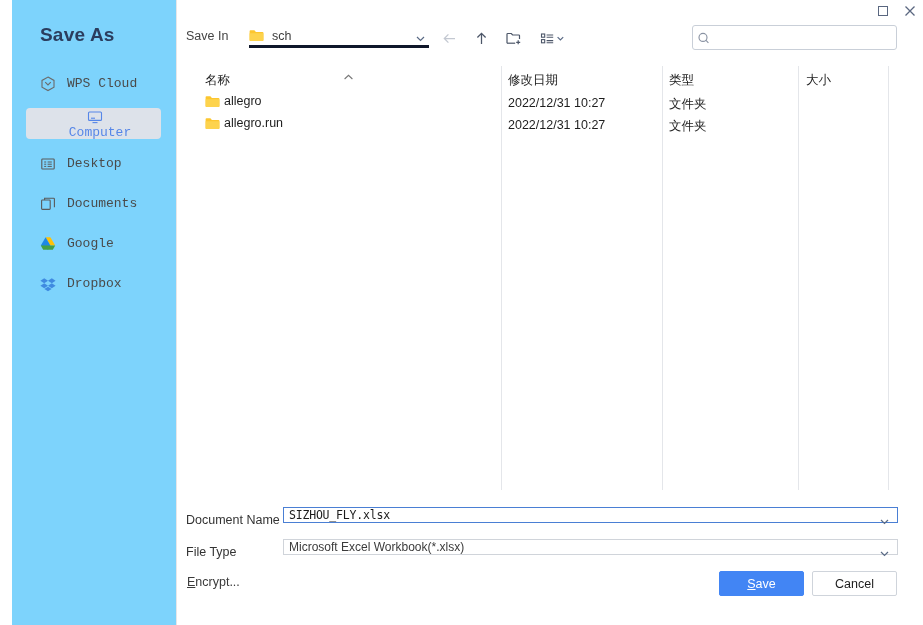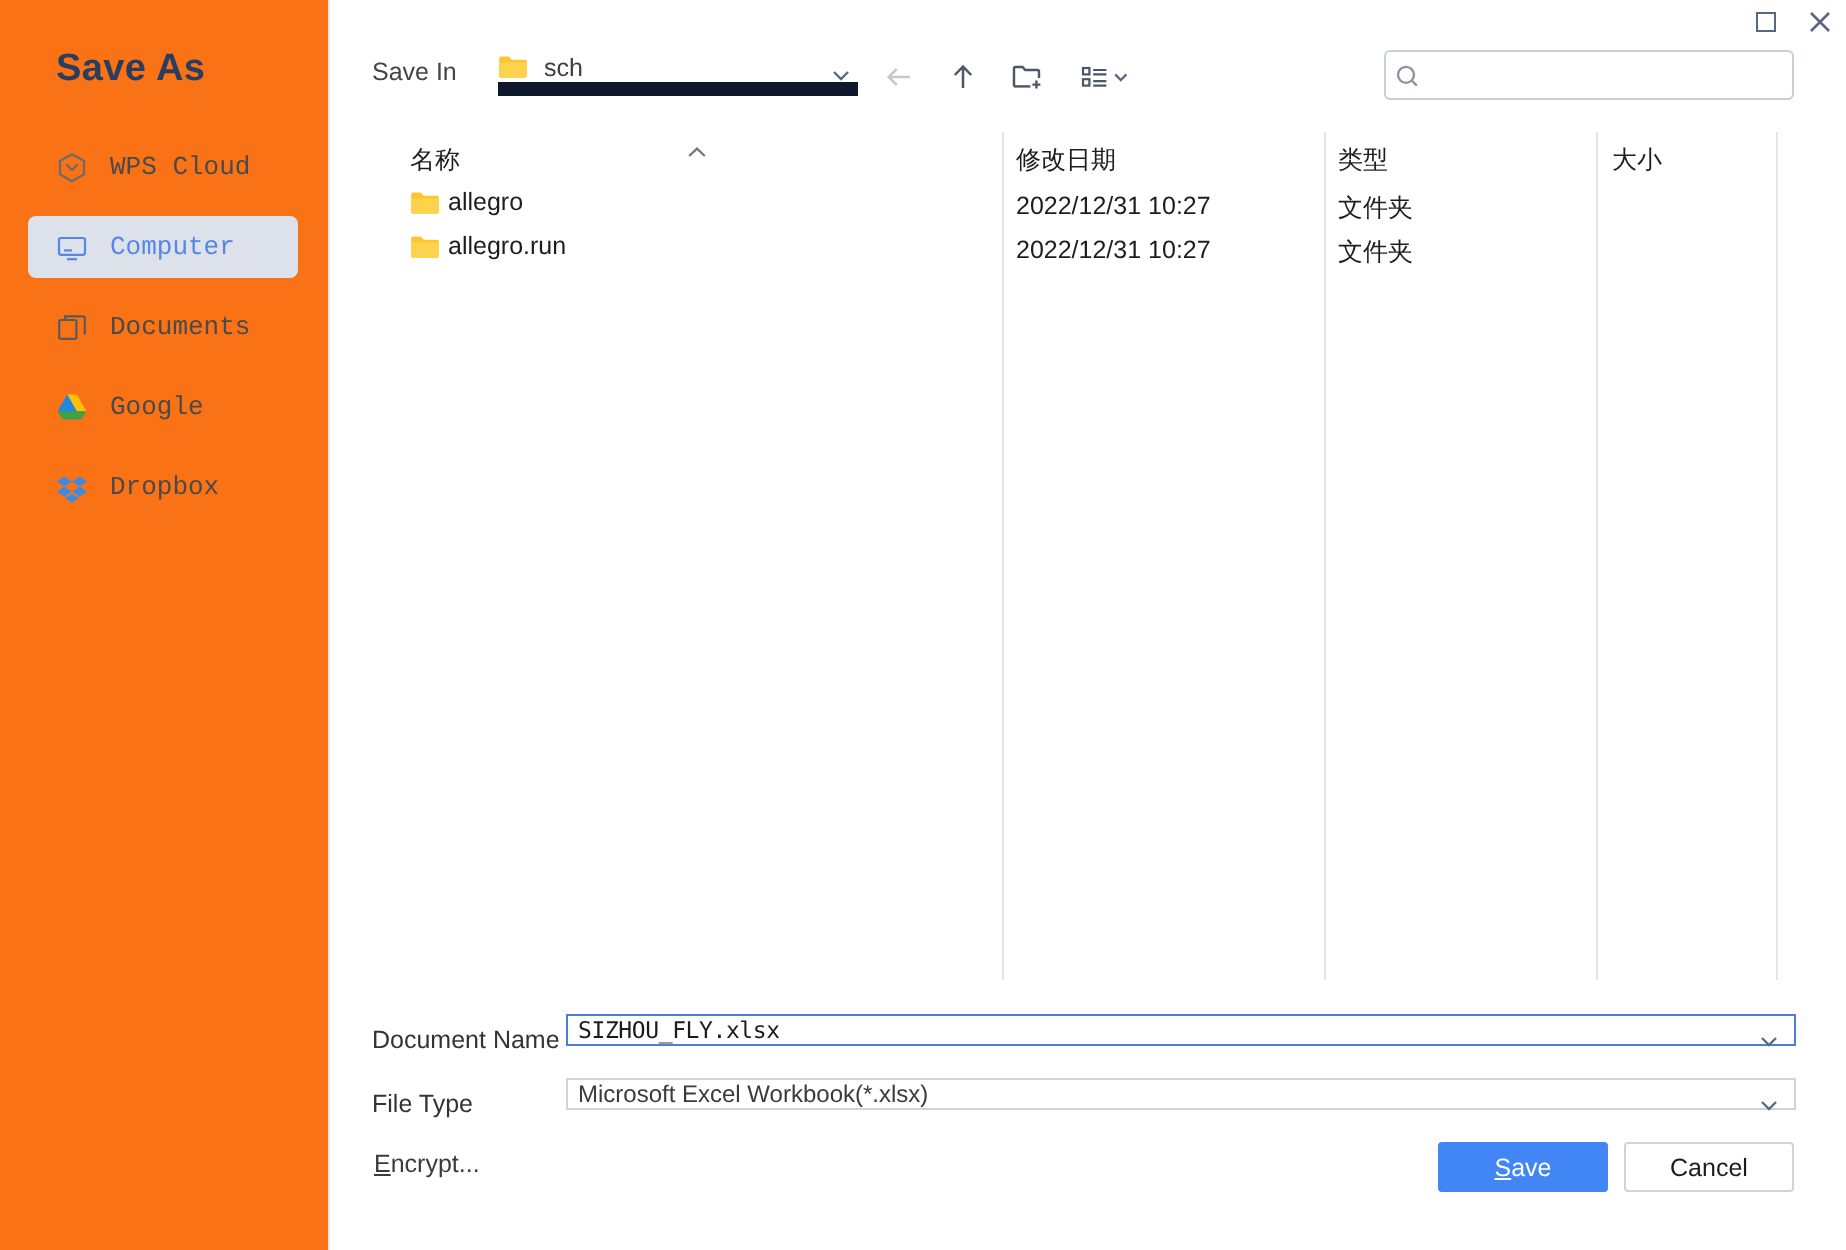--- a/index.html
+++ b/index.html
@@ -14,40 +14,40 @@
   
   .titlebar { position:absolute; top:0; left:0; width:923px; height:22px; }
   .winbtn { position:absolute; top:2px; width:20px; height:18px;
             display:flex; align-items:center; justify-content:center;
             color:#5a6780; cursor:pointer; }
   .winbtn.max { left:873px; }
   .winbtn.close { left:900px; }
   .sq { width:10px; height:10px; border:1.4px solid #5a6780; }
 
   
-  .sidebar { position:absolute; left:0; top:0; width:165px; height:625px;
-             border-right:1px solid #e6e6e8; background:#f97316; }
+  .sidebar { position:absolute; left:12px; top:0; width:165px; height:625px;
+             border-right:1px solid #e6e6e8; background:#7dd3fc; }
   .app-title { position:absolute; left:28px; top:24px;
                font-size:19px; font-weight:bold; color:#2b3d5e;
                letter-spacing:.2px; }
   .nav { position:absolute; left:14px; top:68px; width:135px; }
   .nav-item { position:relative; height:31px; margin-bottom:9px;
               display:flex; align-items:center; border-radius:4px;
               padding-left:13px; cursor:pointer; }
-  .nav-item.active { background:#dde2ea; }
+  .nav-item.active { background:#dde2ea;flex-direction:column; }
   .nav-ico { width:17px; height:17px; margin-right:11px; flex:0 0 17px;
              display:flex; align-items:center; justify-content:center; }
   .nav-label { font-size:13px; color:#4a4a4a; white-space:nowrap;font-family:Liberation Mono, monospace; }
   .nav-item.active .nav-label { color:#5686e8; }
 
   
   .lookin-label { position:absolute; left:186px; top:29px;
                   font-size:12.5px; color:#444; }
   .lookin-box { position:absolute; left:249px; top:26px; width:180px; height:22px;
-                border-bottom:7px solid #0f172a; display:flex; align-items:center;
+                border-bottom:3px solid #0f172a; display:flex; align-items:center;
                 cursor:pointer; }
   .lookin-text { font-size:12.5px; color:#3d3d3d; margin-left:8px; }
   .lookin-chev { position:absolute; right:3px; top:4px; color:#5a6a85; }
 
   .tbtn { position:absolute; top:27px; width:22px; height:22px;
           display:flex; align-items:center; justify-content:center; cursor:pointer; }
   .tbtn.back  { left:438px; }
   .tbtn.up    { left:470px; }
   .tbtn.newf  { left:503px; }
   .tbtn.view  { left:538px; width:32px; }
@@ -134,20 +134,30 @@
         <span class="nav-ico">
           <svg width="16" height="16" viewBox="0 0 16 16">
             <rect x="1.5" y="3" width="13" height="8.4" rx="1" fill="none" stroke="#5686e8" stroke-width="1.1"></rect>
             <path d="M5.5 13.6 H10.5" stroke="#5686e8" stroke-width="1.1"></path>
             <path d="M4 9.2 H8" stroke="#5686e8" stroke-width="1.1"></path>
           </svg>
         </span>
         <span class="nav-label">Computer</span>
       </div>
 
+      <div class="nav-item">
+        <span class="nav-ico">
+          <svg width="16" height="16" viewBox="0 0 16 16">
+            <rect x="1.8" y="3" width="12.4" height="10" rx="0.8" fill="none" stroke="#5a5a5a" stroke-width="1.1"></rect>
+            <path d="M4.2 6 H6.2 M4.2 8.2 H6.2 M4.2 10.4 H6.2" stroke="#5a5a5a" stroke-width="1"></path>
+            <path d="M7.6 6 H11.8 M7.6 8.2 H11.8 M7.6 10.4 H11.8" stroke="#5a5a5a" stroke-width="1"></path>
+          </svg>
+        </span>
+        <span class="nav-label">Desktop</span>
+      </div>
 
       <div class="nav-item">
         <span class="nav-ico">
           <svg width="16" height="16" viewBox="0 0 16 16">
             <rect x="1.6" y="4" width="8.6" height="9.4" rx="0.8" fill="none" stroke="#5a5a5a" stroke-width="1.1"></rect>
             <path d="M4.6 4 V2.2 H13.6 a0.8 0.8 0 0 1 0.8 0.8 V11.2" fill="none" stroke="#5a5a5a" stroke-width="1.1"></path>
           </svg>
         </span>
         <span class="nav-label">Documents</span>
       </div>

